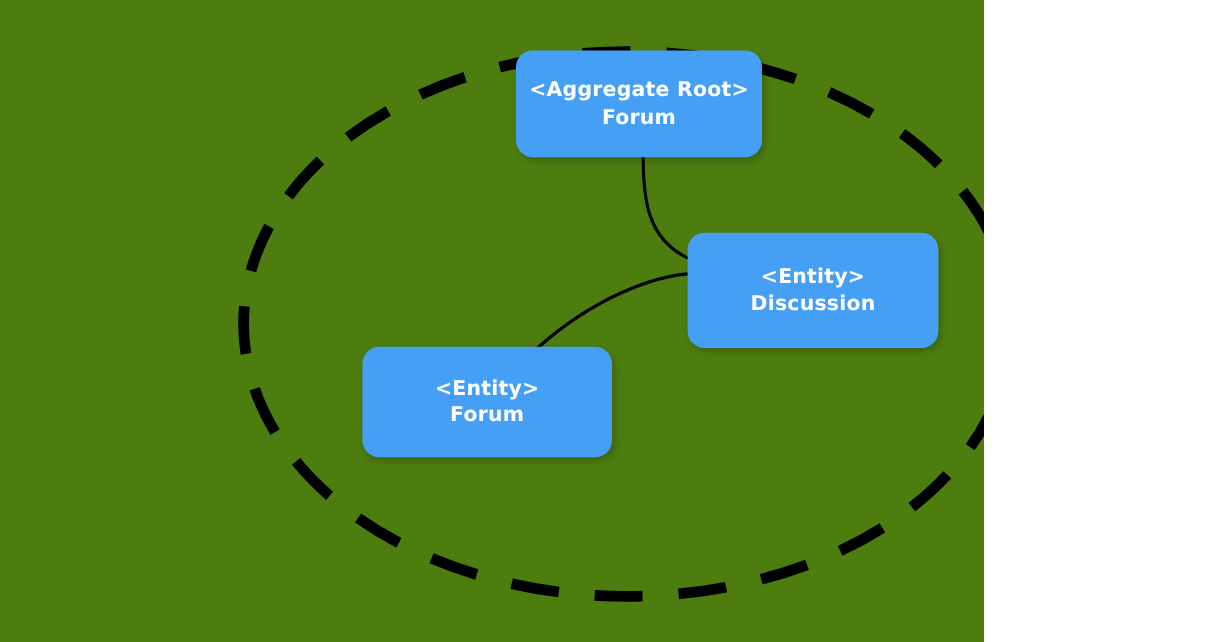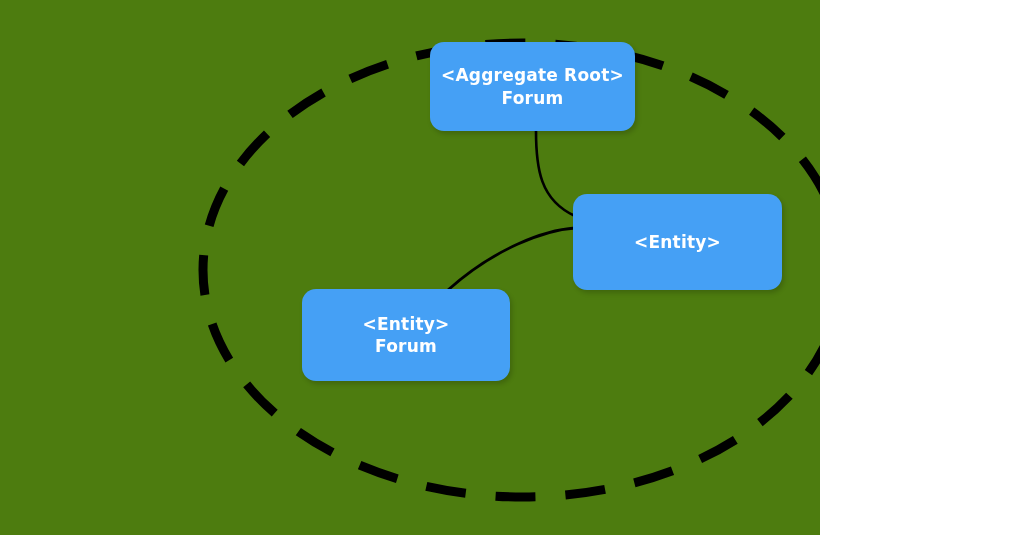--- a/index.html
+++ b/index.html
@@ -81,20 +81,21 @@
     <path d="M 575 228 C 545 230, 495 248, 448 290" fill="none" stroke="#000000" stroke-width="2.8" stroke-linecap="round"></path>
   </svg>
 
   <div class="node-box" id="node-forum">
     <span class="node-stereotype">&lt;Aggregate Root&gt;</span>
     <span class="node-name">Forum</span>
   </div>
 
   <div class="node-box" id="node-discussion">
     <span class="node-stereotype">&lt;Entity&gt;</span>
+    <span class="node-name">Discussion</span>
   </div>
 
   <div class="node-box" id="node-post">
     <span class="node-stereotype">&lt;Entity&gt;</span>
     <span class="node-name">Forum</span>
   </div>
 
 </div>
 
 </body></html>

